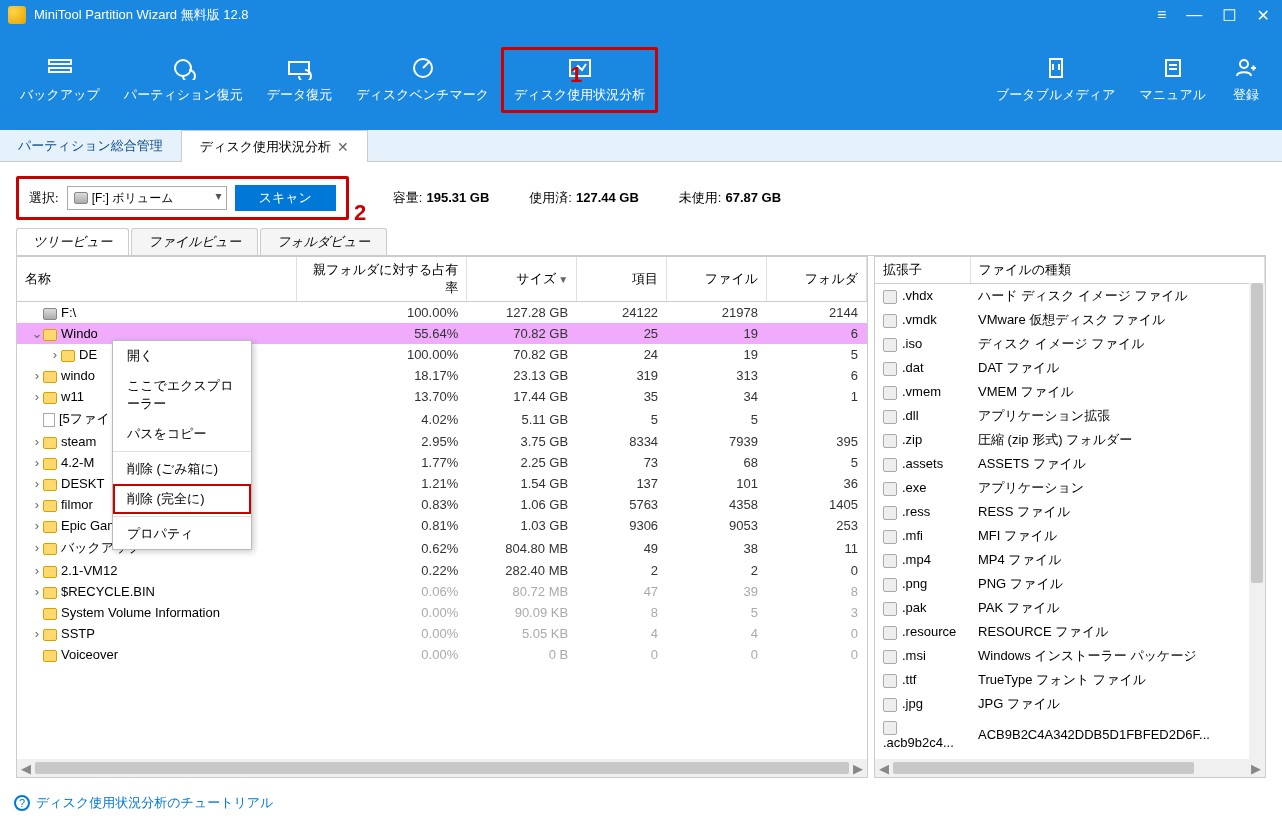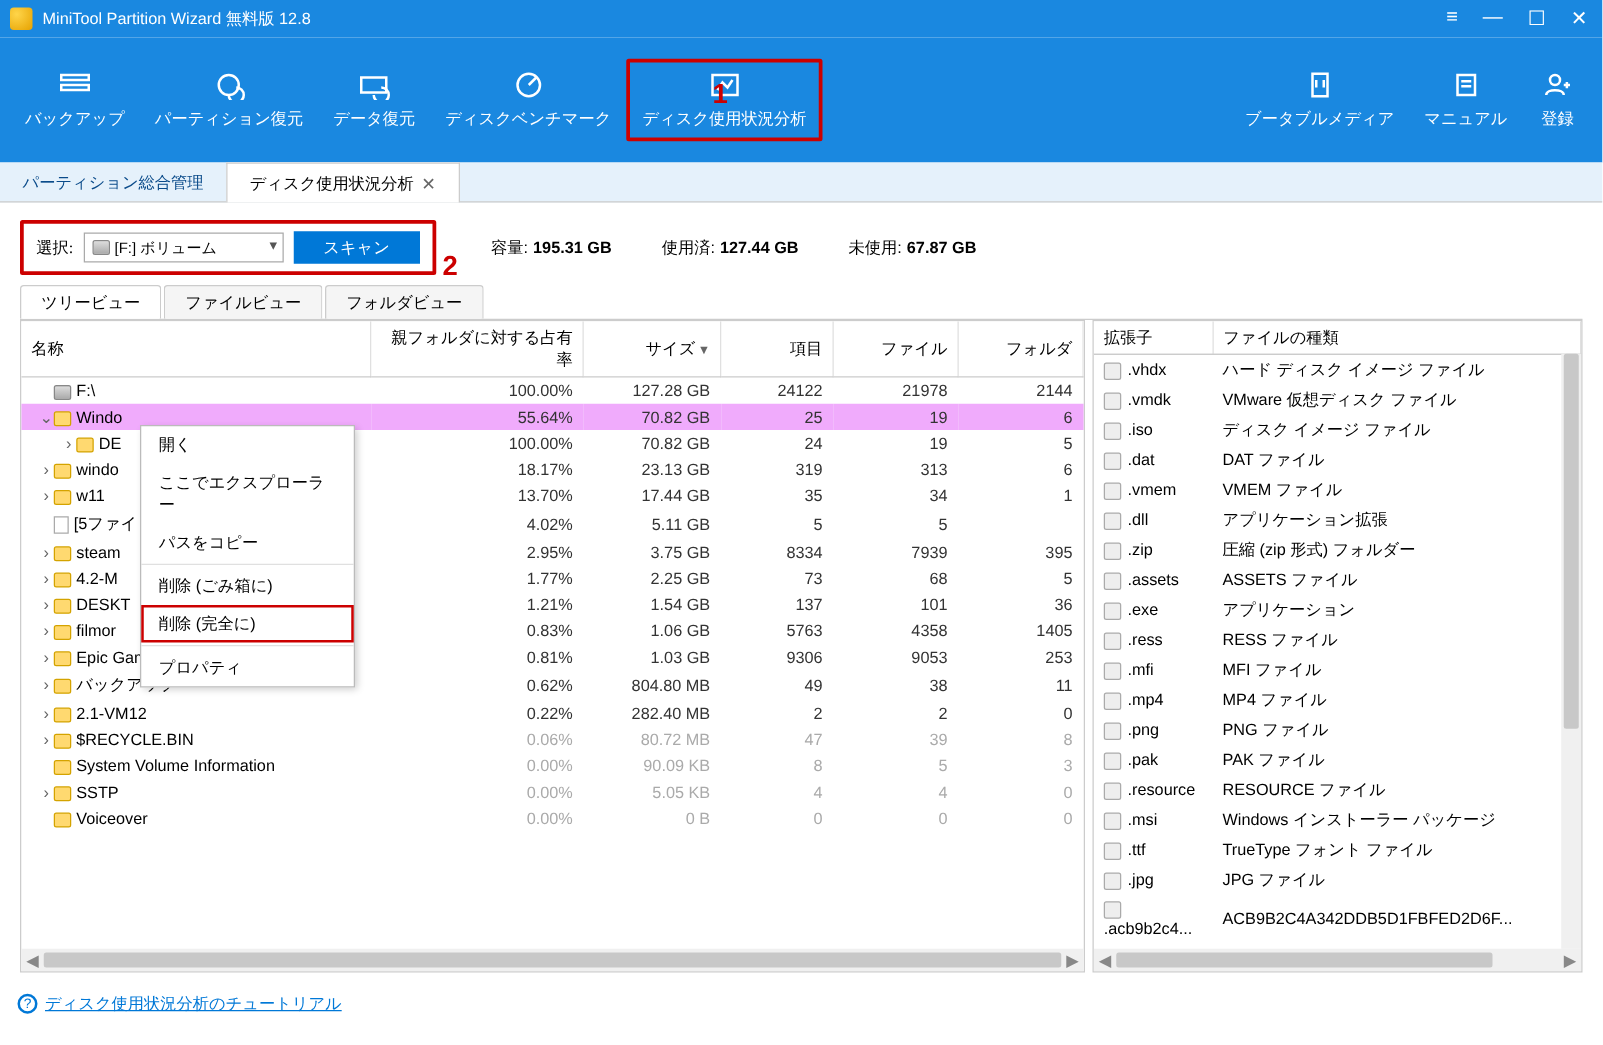--- a/index.html
+++ b/index.html
@@ -35,21 +35,21 @@
 .scanbox { border: 3px solid #c00; padding: 6px 10px; display: inline-flex; align-items: center; gap: 8px; border-radius: 2px; }
 .select-label { font-size: 13px; font-family: Liberation Serif, serif; }
 .drive-select { width: 160px; height: 24px; border: 1px solid #aaa; background: #fff; display: flex; align-items: center; padding: 0 6px; font-size: 12px; position: relative; }
 .drive-select .dropicon { position: absolute; right: 4px; top: 2px; color: #555; }
 .scan-btn { background: #0078d7; color: #fff; border: none; padding: 4px 24px; font-size: 13px; cursor: pointer; }
 .stats { margin-left: 36px; display: flex; gap: 40px; font-size: 13px; }
 .stats .stat-val { font-weight: bold; margin-left: 4px; }
 
 
 .viewtabs { display: flex; margin: 0 16px; border-bottom: 1px solid #ccc; }
-.viewtabs .vtab { padding: 4px 16px; font-size: 13px; border: 1px solid #ccc; border-bottom: none; background: #fff; cursor: pointer; margin-right: 2px; border-radius: 3px 3px 0 0; }
+.viewtabs .vtab { padding: 4px 16px; font-size: 13px; border: 1px solid #ccc; border-bottom: none; background: #fff; cursor: pointer; margin-right: 2px; border-radius: 3px 3px 0 0; font-style: italic; }
 .viewtabs .vtab.active { background: #fff; font-weight: normal; }
 .viewtabs .vtab.inactive { background: #f5f5f5; }
 
 
 .content { display: flex; padding: 0 16px 8px 16px; height: 530px; gap: 6px; }
 .left-pane { flex: 1; border: 1px solid #ccc; position: relative; overflow: hidden; display:flex; flex-direction:column;}
 .right-pane { width: 392px; border: 1px solid #ccc; position: relative; overflow:hidden; display:flex; flex-direction:column;}
 
 
 table.tree-tbl { width: 100%; border-collapse: collapse; font-size: 13px; }
@@ -66,38 +66,38 @@
 .file-icon { display: inline-block; width: 12px; height: 14px; background: #fff; border: 1px solid #aaa; margin-right: 4px; vertical-align: middle; }
 .sort-arrow { font-size: 10px; color: #666; margin-left: 2px; }
 
 
 table.ext-tbl { width: 100%; border-collapse: collapse; font-size: 13px; }
 table.ext-tbl th { text-align: left; padding: 4px 8px; font-weight: normal; border-right: 1px solid #e0e0e0; border-bottom: 1px solid #ccc; background: #fff; }
 table.ext-tbl td { padding: 3px 8px; }
 .ext-icon { display: inline-block; width: 14px; height: 14px; background: #eee; border: 1px solid #aaa; margin-right: 5px; vertical-align: middle; border-radius: 2px; }
 
 
-.ctxmenu { position: absolute; left: 112px; top: 340px; width: 172px; background: #fff; border: 1px solid #bbb; box-shadow: 2px 2px 6px rgba(0,0,0,.2); z-index: 50; }
+.ctxmenu { position: absolute; left: 112px; top: 340px; width: 140px; background: #fff; border: 1px solid #bbb; box-shadow: 2px 2px 6px rgba(0,0,0,.2); z-index: 50; }
 .ctxmenu .sep { border-top: 1px solid #e0e0e0; margin: 2px 0; }
 .ctxmenu .item { padding: 6px 14px; font-size: 13px; cursor: pointer; }
 .ctxmenu .item.highlighted { outline: 2px solid #c00; outline-offset: -2px; }
 
 
 .vscroll { position: absolute; right: 0; top: 26px; bottom: 18px; width: 16px; background: #f0f0f0; }
 .vscroll .thumb { position: absolute; top: 0; left: 2px; right: 2px; height: 300px; background: #c8c8c8; border-radius: 2px; }
 
 
 .hscroll { height: 18px; background: #f0f0f0; display: flex; align-items: center; }
 .hscroll .arrow { width: 18px; text-align: center; color: #888; cursor:pointer; }
 .hscroll .track { flex: 1; position: relative; height: 12px; }
 .hscroll .thumb { position: absolute; left: 0; top: 0; bottom: 0; width: 100%; background: #c8c8c8; border-radius: 2px; }
 
 
 .footer { padding: 8px 14px; display: flex; align-items: center; gap: 6px; }
-.footer a { color: #0078d7; text-decoration: underline; font-size: 13px; cursor:pointer; }
+.footer a { color: #0078d7; font-size: 13px; cursor:pointer; }
 .footer .qicon { width: 16px; height: 16px; border: 2px solid #0078d7; border-radius: 50%; color: #0078d7; font-size: 11px; display: flex; align-items: center; justify-content: center; }
 
 svg.ticon-svg { fill: none; stroke: #fff; stroke-width: 2; }
 </style>
 </head>
 <body>
 
 <div class="titlebar">
   <span class="appicon"></span>
   <span class="title">MiniTool Partition Wizard 無料版  12.8</span>

